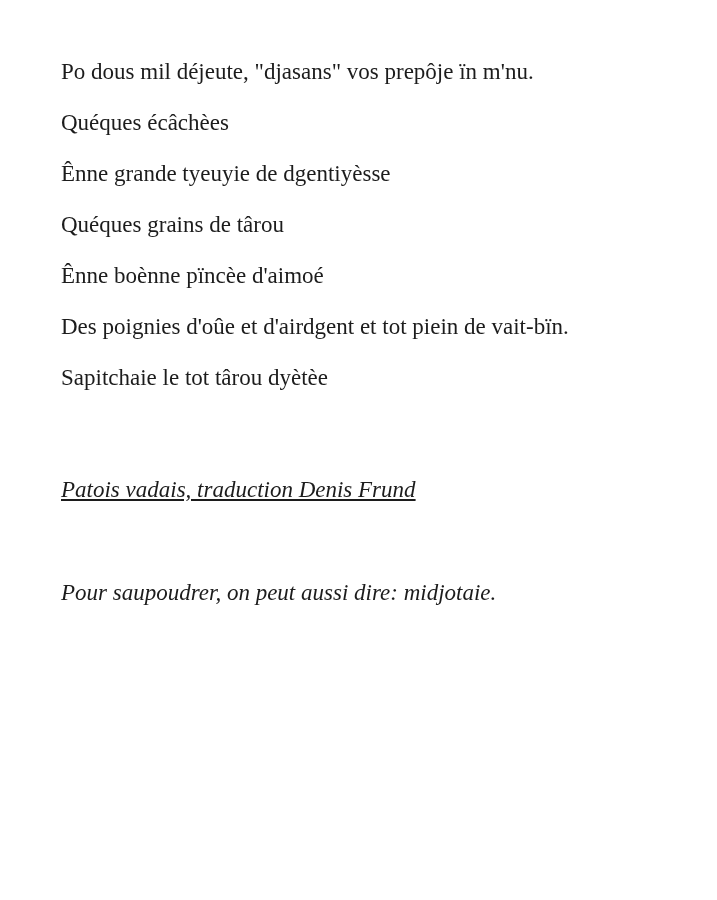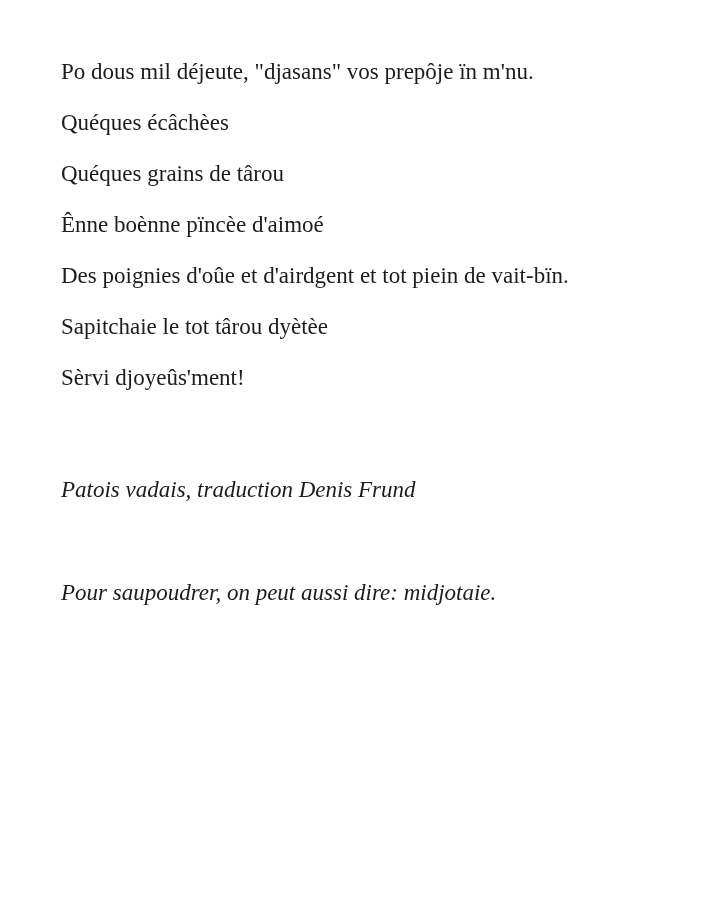--- a/index.html
+++ b/index.html
@@ -23,35 +23,36 @@
       height: 51px;
       line-height: 51px;
       white-space: nowrap;
     }
     .attribution {
       margin-top: 61px;
       height: 51px;
       line-height: 51px;
       font-style: italic;
       white-space: nowrap;
+      text-decoration: underline;
     }
     .note {
       margin-top: 52px;
       height: 51px;
       line-height: 51px;
       font-style: italic;
       white-space: nowrap;
     }
   </style>
 </head>
 <body>
 
 <div class="page">
   <div class="line">Po dous mil déjeute, "djasans" vos prepôje ïn m'nu.</div>
   <div class="line">Quéques écâchèes</div>
+  <div class="line">Ênne grande tyeuyie de dgentiyèsse</div>
   <div class="line">Quéques grains de târou</div>
   <div class="line">Ênne boènne pïncèe d'aimoé</div>
   <div class="line">Des poignies d'oûe et d'airdgent et tot piein de vait-bïn.</div>
   <div class="line">Sapitchaie le tot târou dyètèe</div>
-  <div class="line">Sèrvi djoyeûs'ment!</div>
   <div class="attribution">Patois vadais, traduction Denis Frund</div>
   <div class="note">Pour saupoudrer, on peut aussi dire: midjotaie.</div>
 </div>
 
 </body></html>

